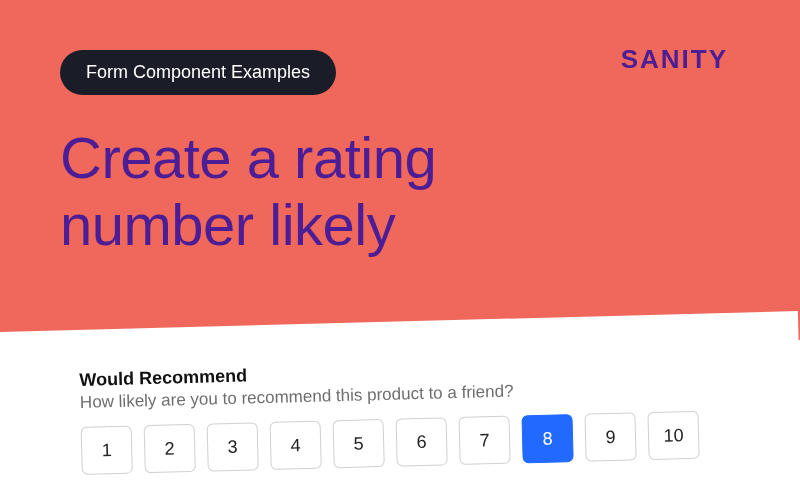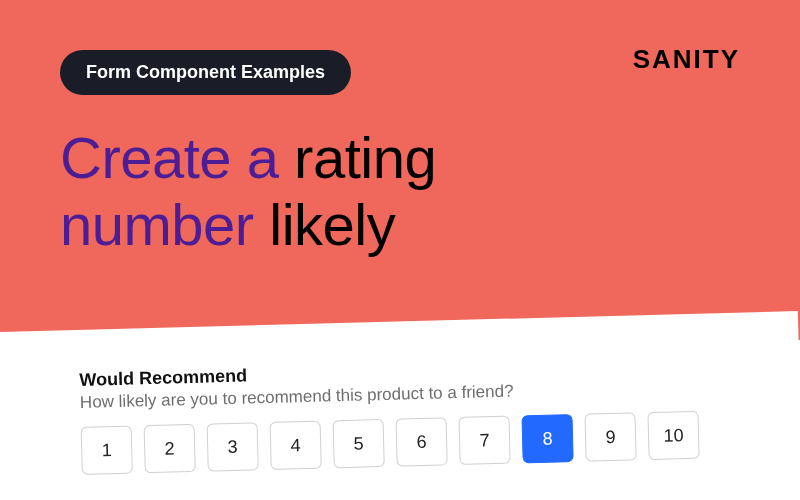--- a/index.html
+++ b/index.html
@@ -16,36 +16,36 @@
       padding: 50px 60px;
       position: relative;
     }
     .pill {
       display: inline-block;
       background: #1a1d27;
       color: #fff;
       font-size: 18px;
       padding: 12px 26px;
       border-radius: 999px;
-      font-weight: 700;
+      font-weight: 400;
     }
     .title {
       margin-top: 30px;
       font-size: 58px;
       font-weight: 400;
       line-height: 1.15;
       letter-spacing: -0.5px;
     }
     .title .white { color: #4c1d95; }
-    .title .dark { color: #000000; }
+    .title .dark { color: #4c1d95; }
     .logo {
       position: absolute;
       top: 44px;
-      right: 60px;
-      color: #000000;
+      right: 72px;
+      color: #4c1d95;
       font-size: 26px;
       font-weight: 700;
       letter-spacing: 2px;
     }
     .form-area {
       background: #fff;
       padding: 40px 60px 0 80px;
       transform: rotate(-1.5deg);
       transform-origin: left center;
       margin-top: -8px;

